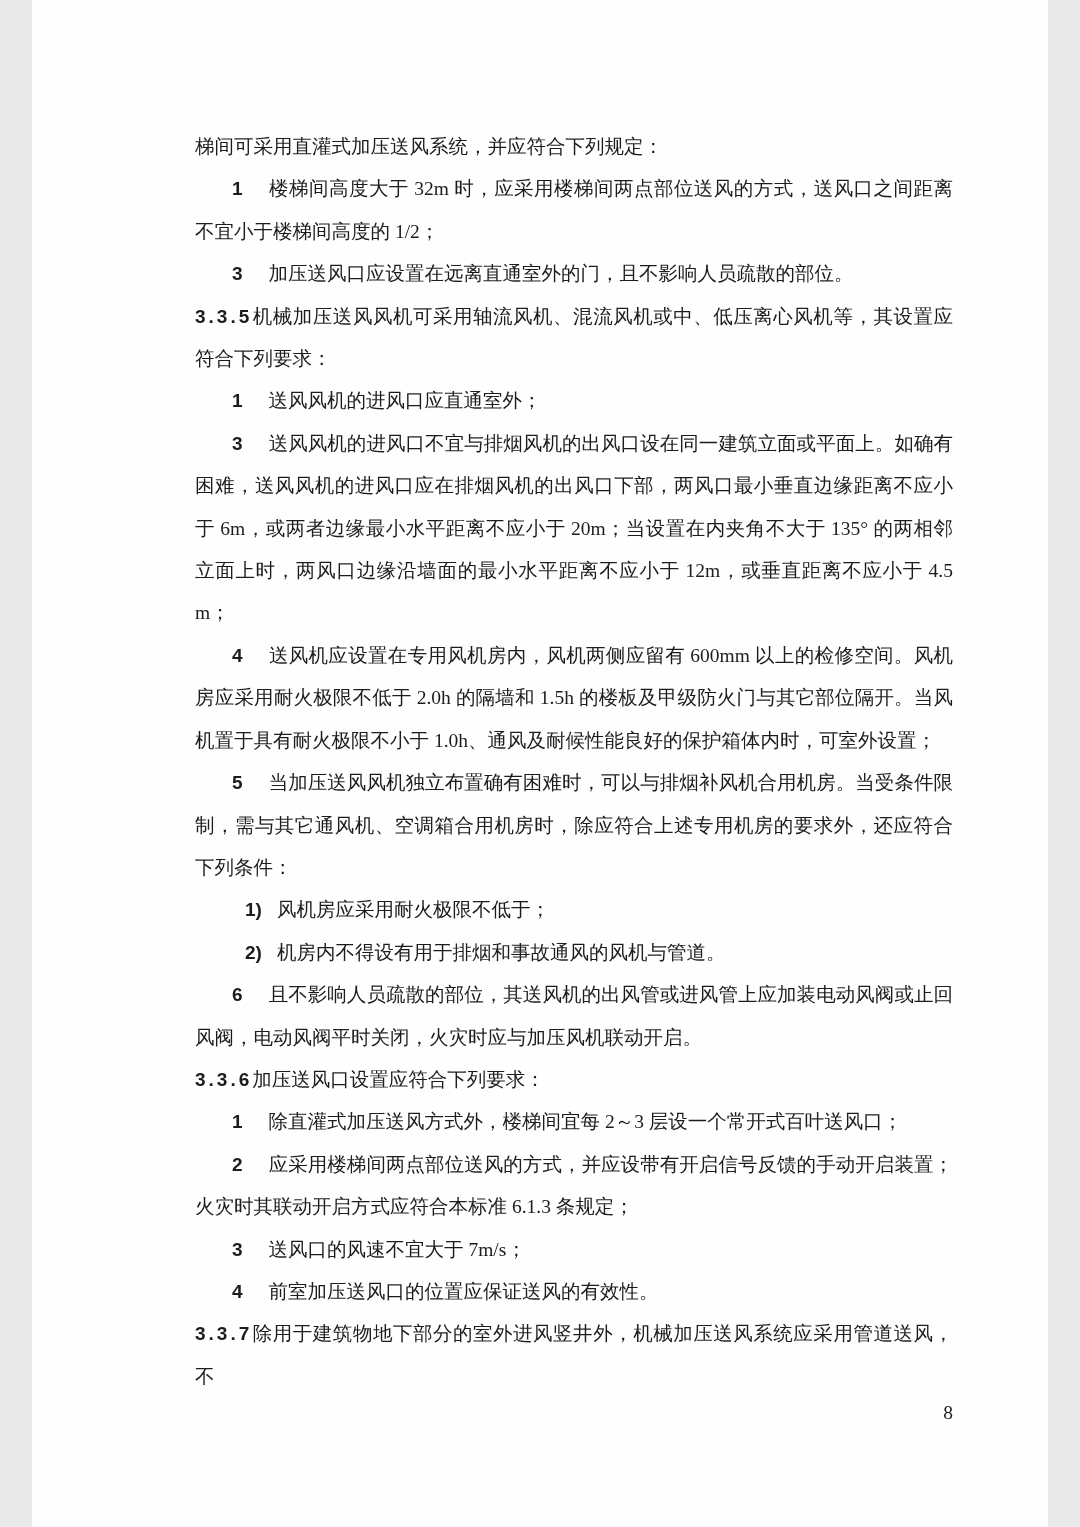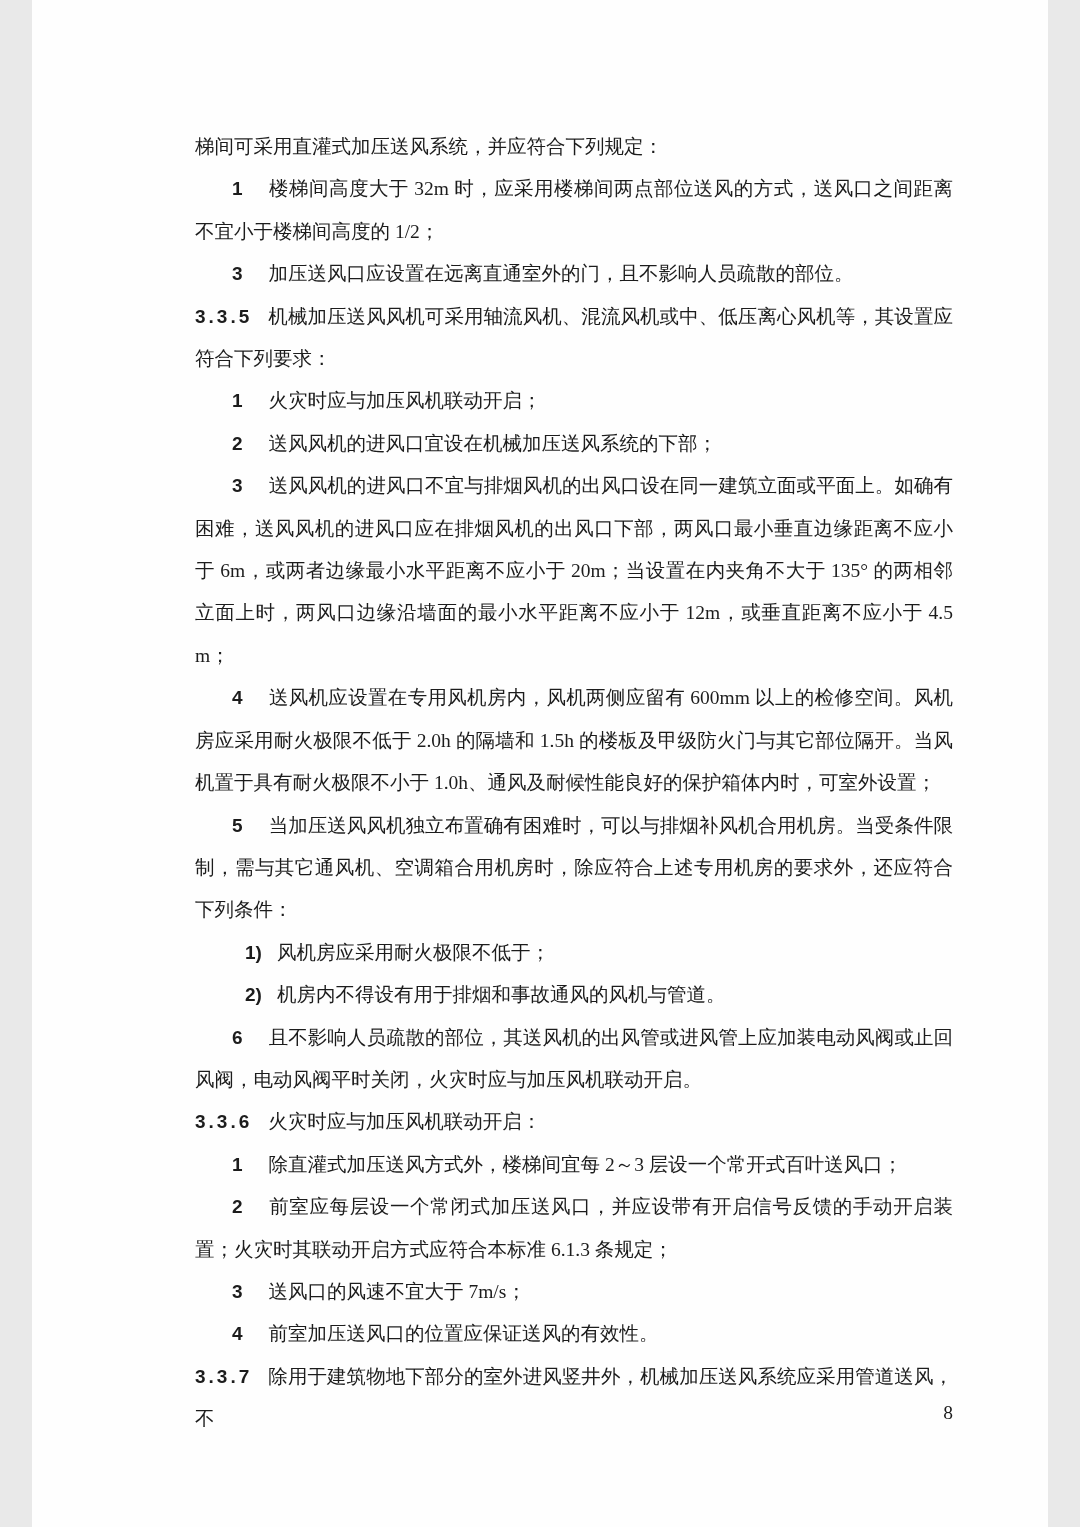--- a/index.html
+++ b/index.html
@@ -30,50 +30,49 @@
   p.subitem { text-indent: 50px; }
   p.section { text-indent: 0; }
   p.body    { text-indent: 0; }
   .num {
     font-weight: bold;
     font-family: "Liberation Sans", "DejaVu Sans", sans-serif;
     font-size: 19px;
   }
   p.item .num    { margin-right: 26px; }
   p.subitem .num { margin-right: 15px; }
-  p.section .num { margin-right: 16px; letter-spacing: 3px; }
+  p.section .num { letter-spacing: 3px; }
   .page-number {
     position: absolute;
     top: 1392px;
     left: 163px;
     width: 758px;
     text-align: right;
     font-size: 19.5px;
     line-height: 42.4px;
     color: #1c1c1c;
   }
 </style>
 </head>
 <body>
 
 <div class="page">
   <div class="content" id="doc">
       <p class="para body"><span>梯间可采用直灌式加压送风系统，并应符合下列规定：</span></p>
       <p class="para item"><span class="num">1</span><span>楼梯间高度大于 32m 时，应采用楼梯间两点部位送风的方式，送风口之间距离不宜小于楼梯间高度的 1/2；</span></p>
       <p class="para item"><span class="num">3</span><span>加压送风口应设置在远离直通室外的门，且不影响人员疏散的部位。</span></p>
       <p class="para section"><span class="num">3.3.5</span><span>机械加压送风风机可采用轴流风机、混流风机或中、低压离心风机等，其设置应符合下列要求：</span></p>
-      <p class="para item"><span class="num">1</span><span>火灾时应与加压风机联动开启；</span></p>
-      <p class="para item"><span class="num">2</span><span>送风风机的进风口宜设在机械加压送风系统的下部；</span></p>
+      <p class="para item"><span class="num">1</span><span>送风风机的进风口应直通室外；</span></p>
       <p class="para item"><span class="num">3</span><span>送风风机的进风口不宜与排烟风机的出风口设在同一建筑立面或平面上。如确有困难，送风风机的进风口应在排烟风机的出风口下部，两风口最小垂直边缘距离不应小于 6m，或两者边缘最小水平距离不应小于 20m；当设置在内夹角不大于 135° 的两相邻立面上时，两风口边缘沿墙面的最小水平距离不应小于 12m，或垂直距离不应小于 4.5m；</span></p>
       <p class="para item"><span class="num">4</span><span>送风机应设置在专用风机房内，风机两侧应留有 600mm 以上的检修空间。风机房应采用耐火极限不低于 2.0h 的隔墙和 1.5h 的楼板及甲级防火门与其它部位隔开。当风机置于具有耐火极限不小于 1.0h、通风及耐候性能良好的保护箱体内时，可室外设置；</span></p>
       <p class="para item"><span class="num">5</span><span>当加压送风风机独立布置确有困难时，可以与排烟补风机合用机房。当受条件限制，需与其它通风机、空调箱合用机房时，除应符合上述专用机房的要求外，还应符合下列条件：</span></p>
       <p class="para subitem"><span class="num">1)</span><span>风机房应采用耐火极限不低于；</span></p>
       <p class="para subitem"><span class="num">2)</span><span>机房内不得设有用于排烟和事故通风的风机与管道。</span></p>
       <p class="para item"><span class="num">6</span><span>且不影响人员疏散的部位，其送风机的出风管或进风管上应加装电动风阀或止回风阀，电动风阀平时关闭，火灾时应与加压风机联动开启。</span></p>
-      <p class="para section"><span class="num">3.3.6</span><span>火灾时应与加压风机联动开启：</span></p>
+      <p class="para section"><span class="num">3.3.6</span><span>加压送风口设置应符合下列要求：</span></p>
       <p class="para item"><span class="num">1</span><span>除直灌式加压送风方式外，楼梯间宜每 2～3 层设一个常开式百叶送风口；</span></p>
-      <p class="para item"><span class="num">2</span><span>前室应每层设一个常闭式加压送风口，并应设带有开启信号反馈的手动开启装置；火灾时其联动开启方式应符合本标准 6.1.3 条规定；</span></p>
+      <p class="para item"><span class="num">2</span><span>应采用楼梯间两点部位送风的方式，并应设带有开启信号反馈的手动开启装置；火灾时其联动开启方式应符合本标准 6.1.3 条规定；</span></p>
       <p class="para item"><span class="num">3</span><span>送风口的风速不宜大于 7m/s；</span></p>
       <p class="para item"><span class="num">4</span><span>前室加压送风口的位置应保证送风的有效性。</span></p>
       <p class="para section"><span class="num">3.3.7</span><span>除用于建筑物地下部分的室外进风竖井外，机械加压送风系统应采用管道送风，不</span></p>
     </div>
   <div class="page-number">8</div>
 </div>
 
 </body></html>

